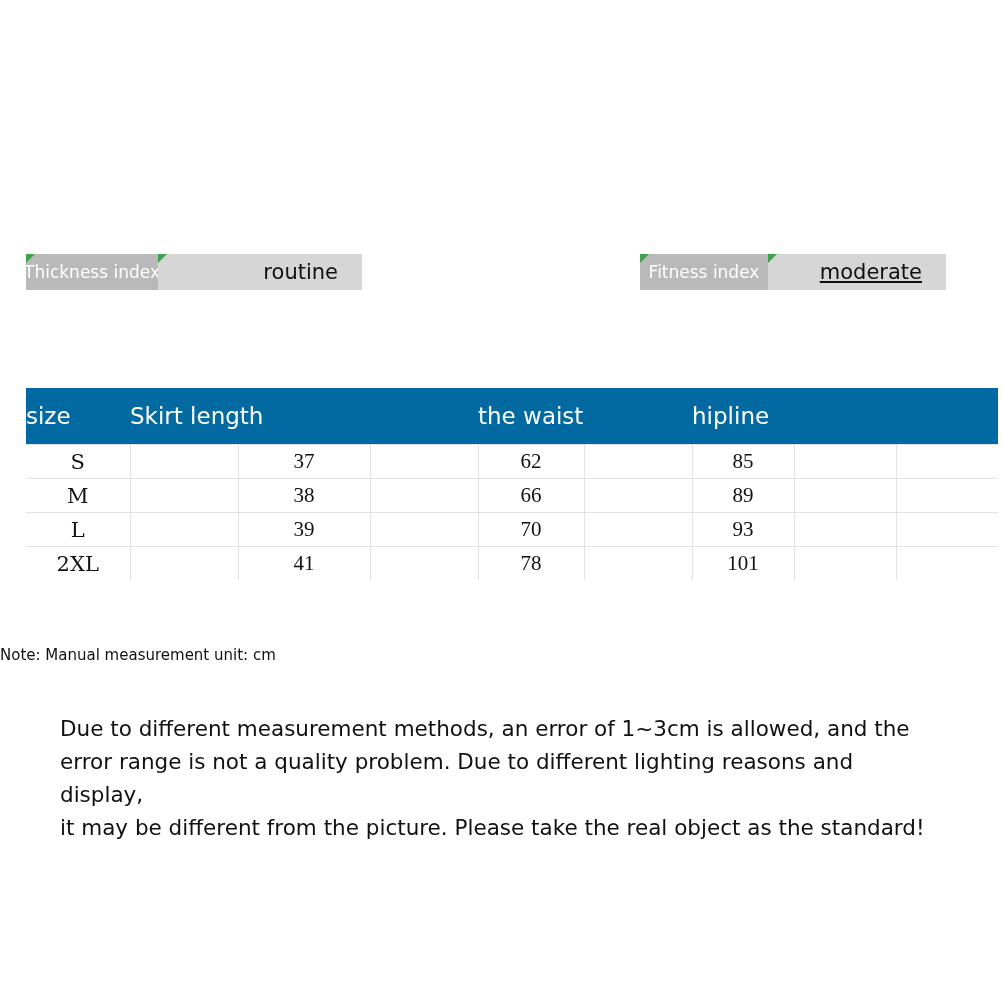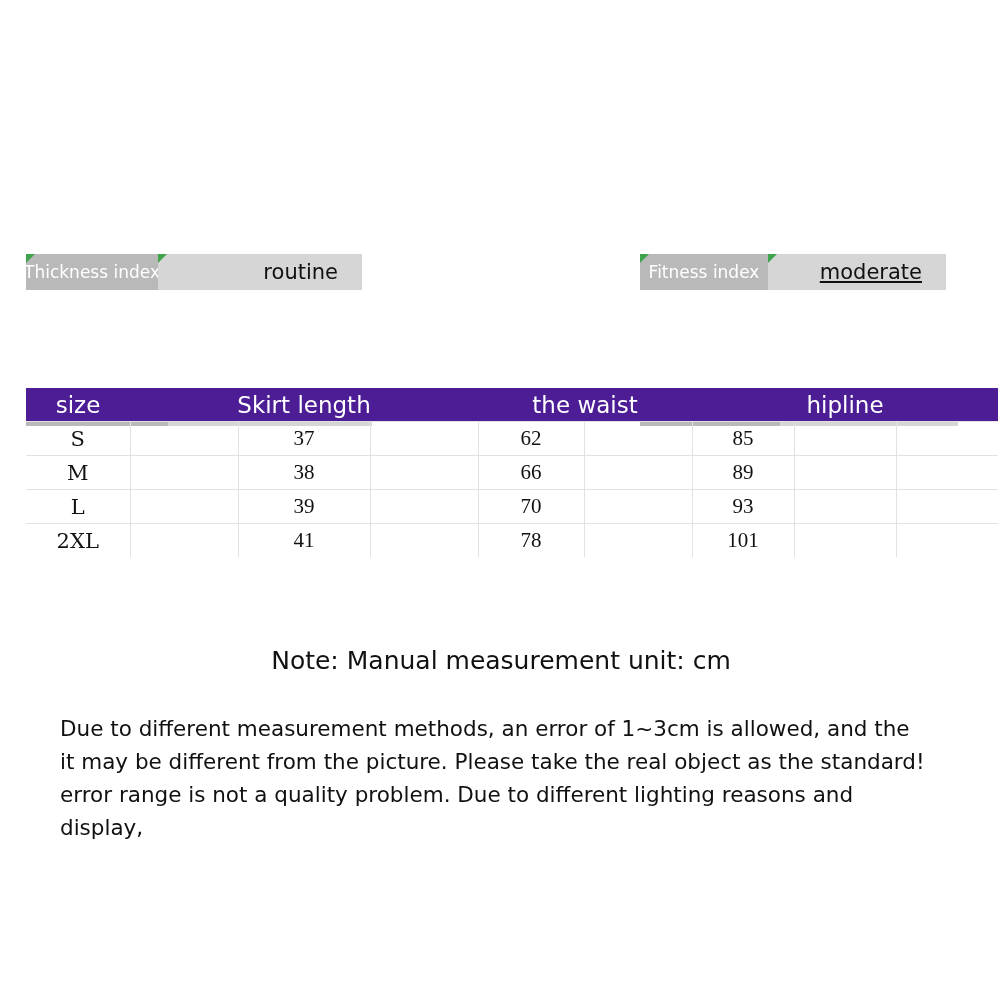--- a/index.html
+++ b/index.html
@@ -92,27 +92,27 @@
     left: 26px;
     top: 388px;
     width: 952px;
   }
   table.size-table {
     border-collapse: collapse;
     width: 952px;
     table-layout: fixed;
   }
   table.size-table th {
-    background: #4c1d95;
+    background: #0369a1;
     color: #ffffff;
     font-weight: normal;
     font-size: 23px;
-    height: 33px;
+    height: 56px;
     padding: 0;
-    text-align: center;
+    text-align: left;
   }
   table.size-table td {
     border: 1px solid #e2e2e2;
     height: 33px;
     padding: 0;
     text-align: center;
     font-size: 21px;
     color: #111111;
     font-family: "DejaVu Serif", serif;
   }
@@ -141,22 +141,21 @@
 
   
   th.h-size  { }
 
   
   .note-main {
     position: absolute;
     left: 0;
     top: 646px;
     width: 1002px;
-    text-align: center;
-    font-size: 25px;
+    font-size: 15px;
     color: #111111;
   }
   .note-body {
     position: absolute;
     left: 60px;
     top: 712px;
     width: 882px;
     text-align: left;
     font-size: 21.5px;
     line-height: 33px;
@@ -288,15 +287,15 @@
         <td></td>
       </tr>
     </tbody>
   </table>
 </div>
 
 <div class="note-main">Note: Manual measurement unit: cm</div>
 
 <div class="note-body">
   <div>Due to different measurement methods, an error of 1~3cm is allowed, and the</div>
+  <div>error range is not a quality problem. Due to different lighting reasons and display,</div>
   <div>it may be different from the picture. Please take the real object as the standard!</div>
-  <div>error range is not a quality problem. Due to different lighting reasons and display,</div>
 </div>
 
 </body></html>

